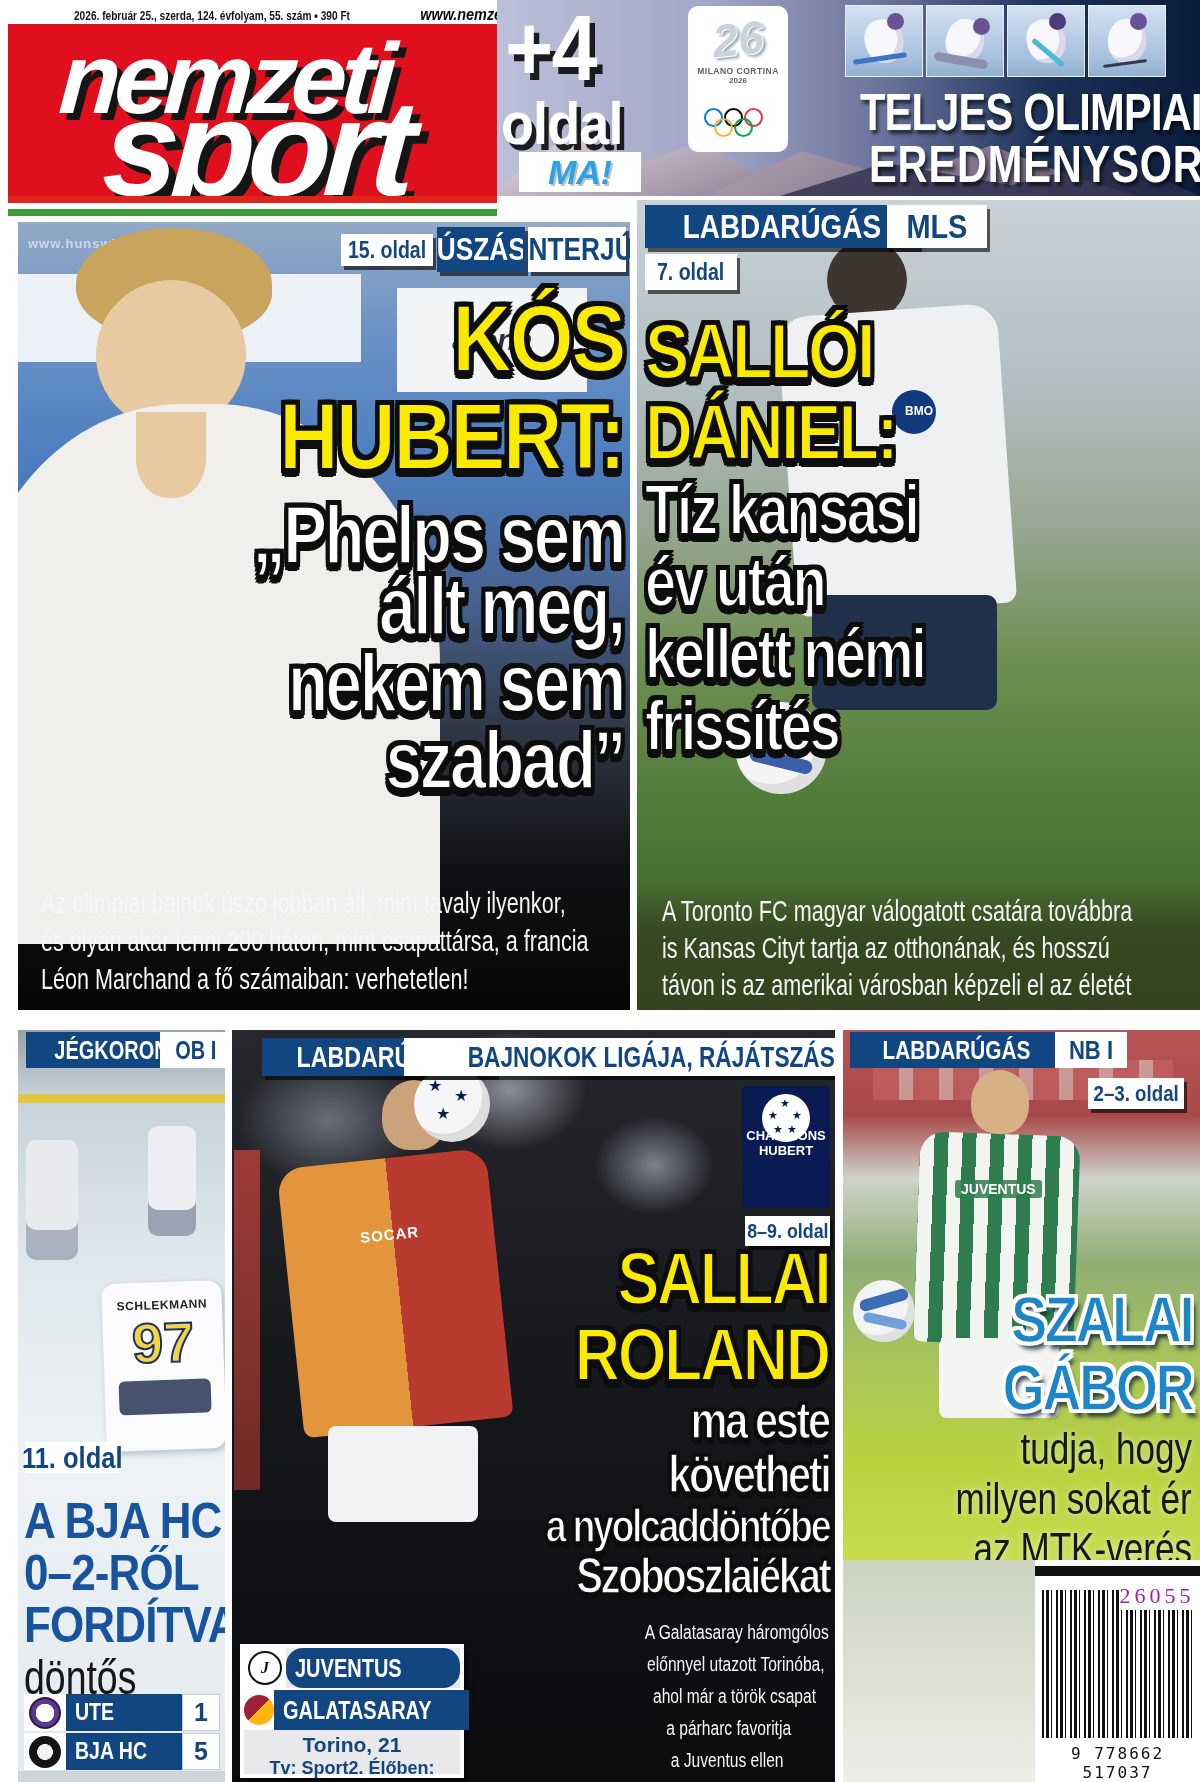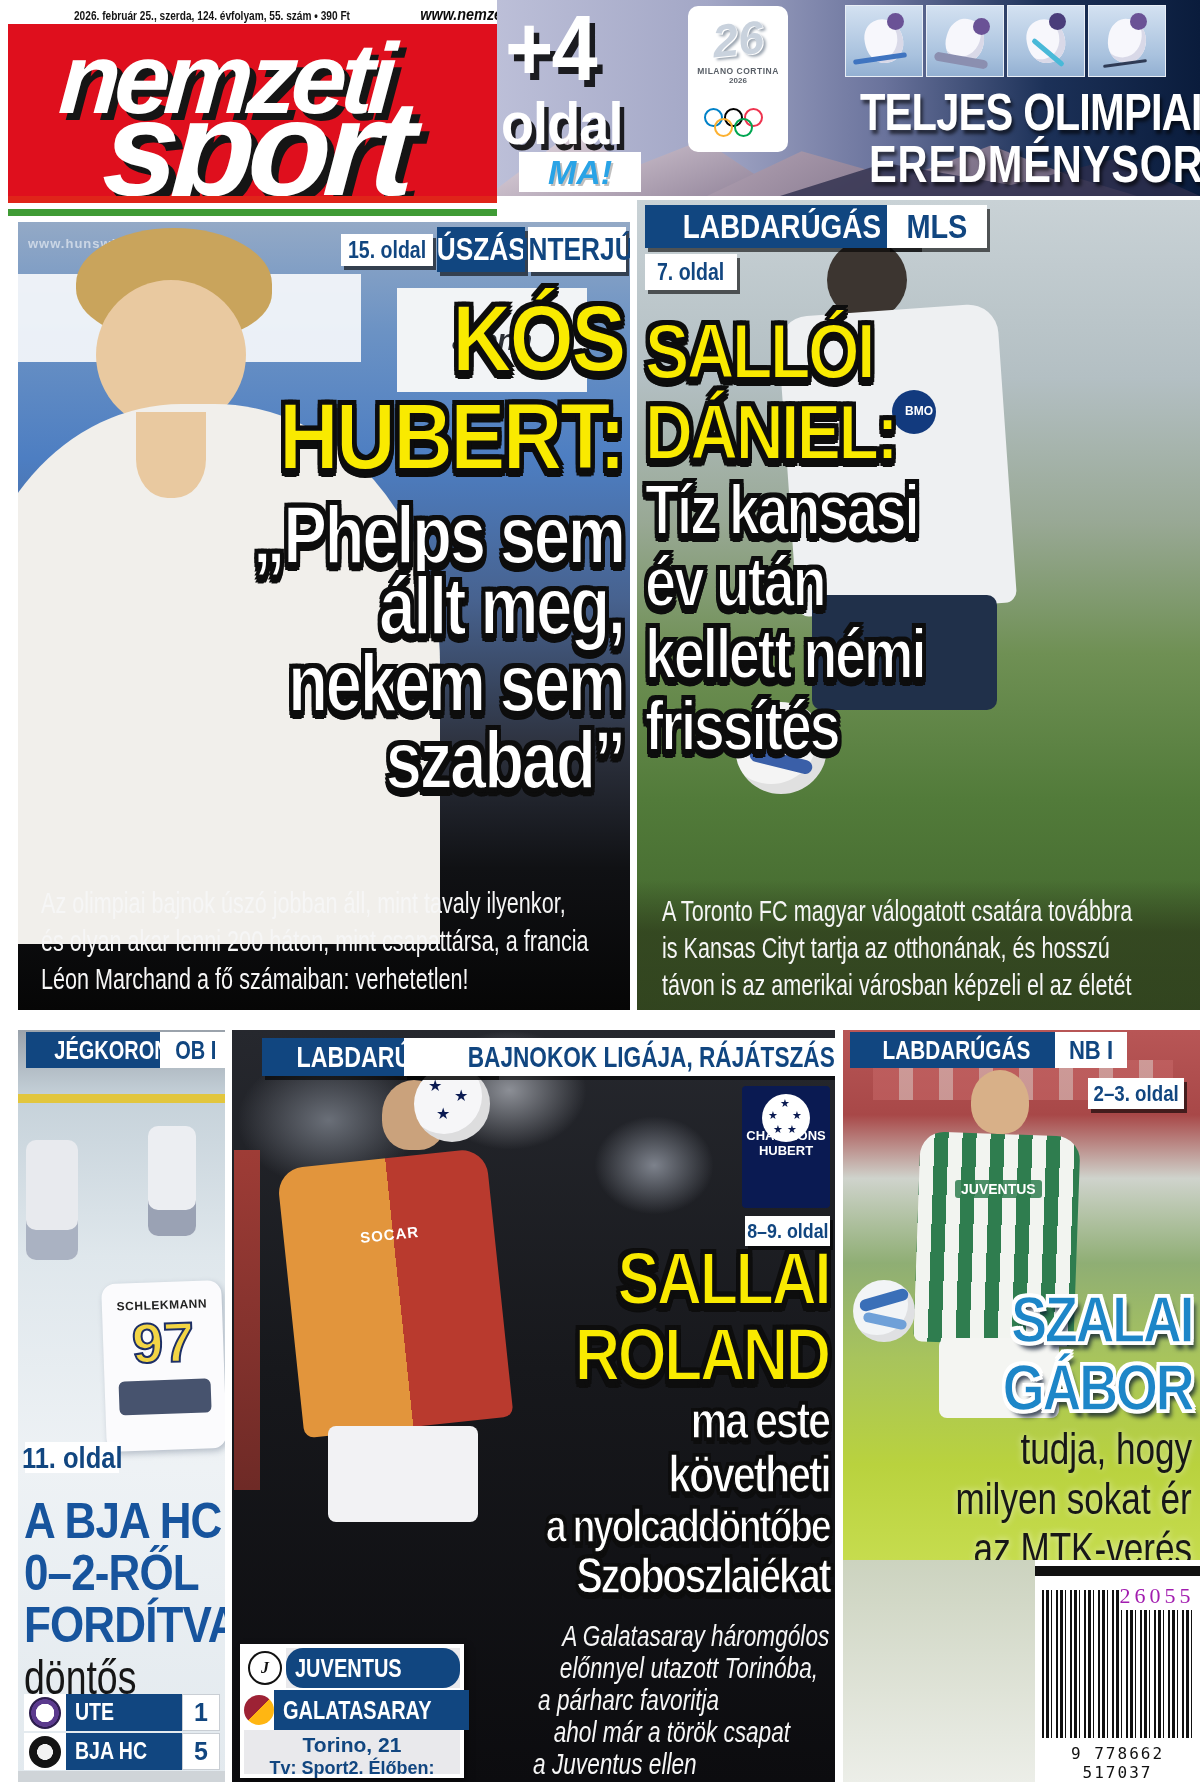--- a/index.html
+++ b/index.html
@@ -359,25 +359,25 @@
       <span class="cx k oy ob" style="--sx:.85">ROLAND</span></div>
     <div class="hl r" style="right:6px;top:364px;font-size:52px;">
       <span class="cx k ow ob2" style="--sx:.8">ma este</span></div>
     <div class="hl r" style="right:6px;top:418px;font-size:52px;">
       <span class="cx k ow ob2" style="--sx:.8">követheti</span></div>
     <div class="hl r" style="right:6px;top:472px;font-size:47px;">
       <span class="cx k ow ob2" style="--sx:.8">a nyolcaddöntőbe</span></div>
     <div class="hl r" style="right:6px;top:521px;font-size:50px;">
       <span class="cx k ow ob2" style="--sx:.8">Szoboszlaiékat</span></div>
 
-    <div class="stand r" style="right:6px;top:592px;font-size:29px;text-align:left;font-style:italic;">
+    <div class="stand r" style="right:6px;top:592px;font-size:20px;text-align:center;">
       <div style="height:32px;"><span class="cx" style="--sx:.78">A Galatasaray háromgólos</span></div>
       <div style="height:32px;"><span class="cx" style="--sx:.78">előnnyel utazott Torinóba,</span></div>
+      <div style="height:32px;"><span class="cx" style="--sx:.78">ahol már a török csapat</span></div>
       <div style="height:32px;"><span class="cx" style="--sx:.78">a párharc favoritja</span></div>
-      <div style="height:32px;"><span class="cx" style="--sx:.78">ahol már a török csapat</span></div>
       <div style="height:32px;"><span class="cx" style="--sx:.78">a Juventus ellen</span></div>
     </div>
 
     <div class="abs" style="left:8px;top:614px;width:224px;height:134px;background:#e9e9ec;border:4px solid #fff;
          box-sizing:border-box;box-shadow:3px 3px 6px rgba(0,0,0,.5);">
       <div class="row" style="height:40px;border-bottom:2px solid #fff;">
         <div class="fx-logo">
           <i class="crest" style="width:30px;height:30px;background:#fff;border:2px solid #111;display:flex;
              align-items:center;justify-content:center;font-weight:bold;font-size:16px;color:#111;
              font-family:'Liberation Serif',serif;">J</i>

